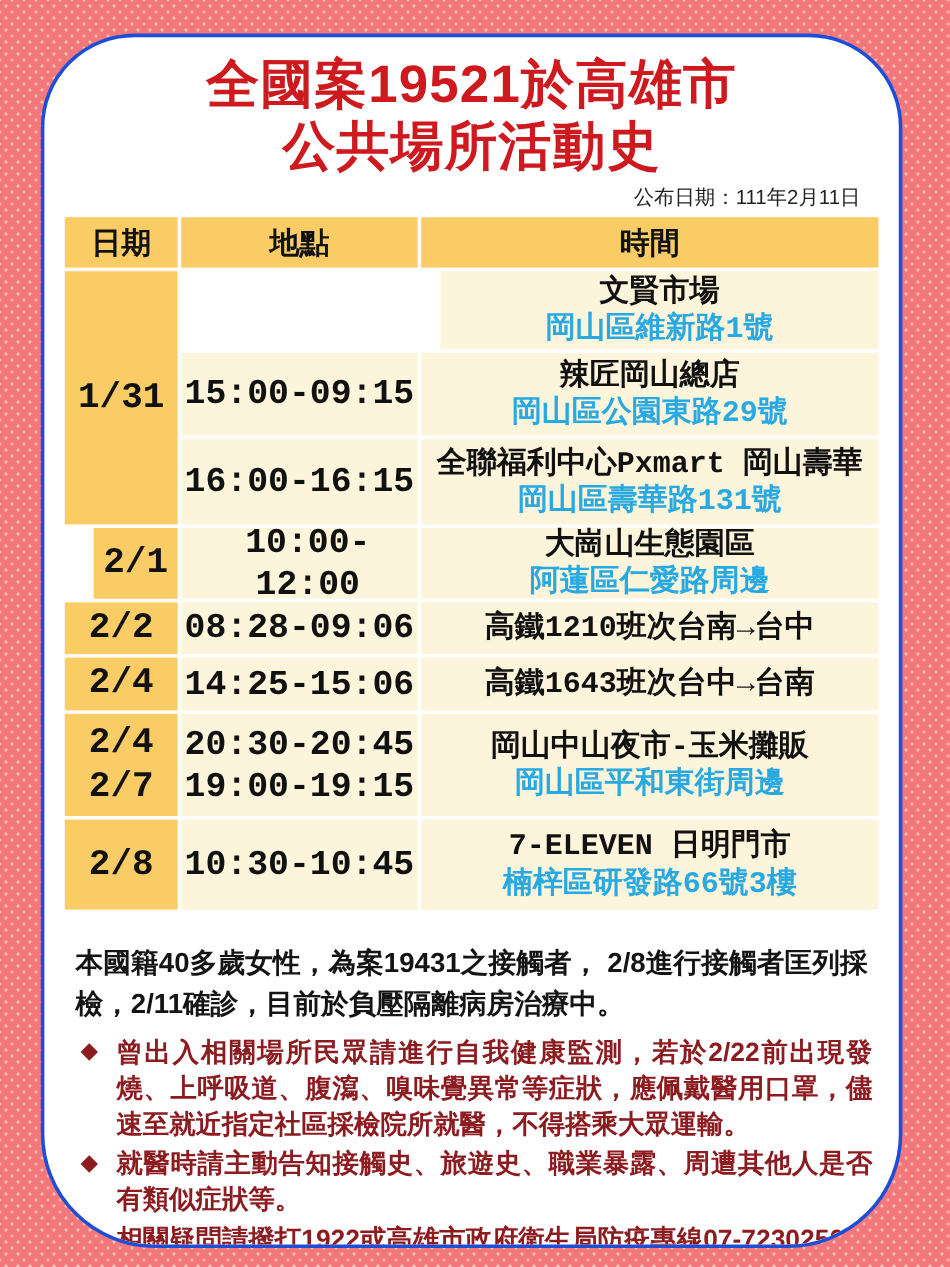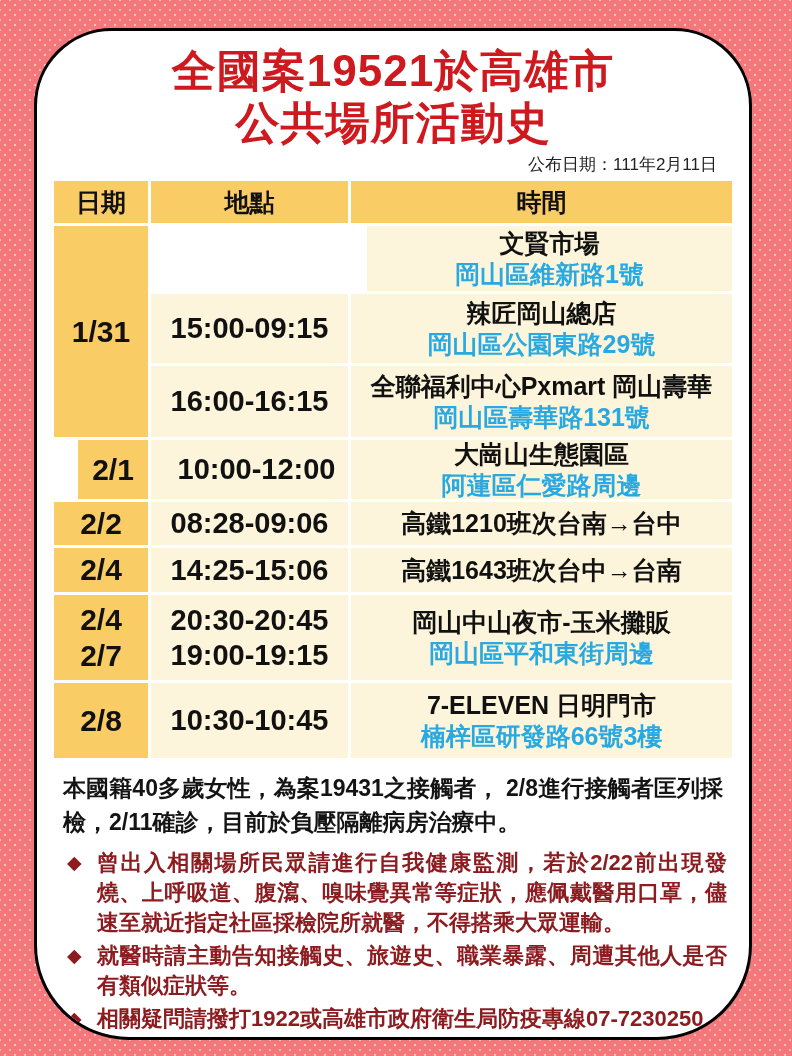--- a/index.html
+++ b/index.html
@@ -8,53 +8,53 @@
     font-family:"Liberation Sans","DejaVu Sans",sans-serif;
     background-color:#F4777C;
     background-image:
       radial-gradient(rgba(255,238,214,.65) 1px, rgba(0,0,0,0) 1.6px),
       radial-gradient(rgba(255,238,214,.5) 1px, rgba(0,0,0,0) 1.6px);
     background-size:10px 10px;
     background-position:0 0,5px 5px;
   }
   .card{
     position:absolute;left:34px;top:28px;width:718px;height:1012px;
-    background:#ffffff;border:3px solid #000000;
+    background:#ffffff;border:3px solid #1d4ed8;
     border-radius:78px 78px 95px 95px;
     box-sizing:border-box;
     padding-top:10px;
     overflow:hidden;
   }
   .title{
     text-align:center;color:#CE1A1F;font-weight:900;
     font-size:44px;line-height:52px;letter-spacing:1px;margin-top:4px;
   }
   .pubdate{
     text-align:right;color:#222;font-size:17px;font-weight:500;
     padding-right:32px;margin-top:4px;margin-bottom:5px;
   }
   .tbl{
     display:grid;
     grid-template-columns:94px 197px 1fr;
     grid-template-rows:42px 65px 69px 71px 59px 43px 44px 85px 75px;
     gap:3px;
-    width:678px;margin:0 auto;
+    width:678px;margin:0 auto;font-family:Liberation Mono, monospace;
   }
   .cell{
     display:flex;flex-direction:column;align-items:center;justify-content:center;
     text-align:center;
   }
   .th{background:#FACC66;font-size:25px;font-weight:700;color:#111;}
   .td-date{background:#FACC66;font-size:30px;font-weight:700;color:#111;line-height:36px;}
   .td-time{background:#FDF5DB;font-size:29px;font-weight:700;color:#111;line-height:35px;}
   .td-place{background:#FDF5DB;}
   .place-name{font-size:25px;font-weight:700;color:#111;line-height:31px;}
   .place-addr{font-size:25px;font-weight:700;color:#29A9E1;line-height:31px;}
   .summary{
-    margin:13px 26px 0 26px;
+    margin:27px 26px 0 26px;
     font-size:23px;line-height:34px;font-weight:600;color:#141414;
     text-align:justify;
   }
   .notices{margin:9px 22px 0 30px;}
   .notice{
     display:flex;align-items:flex-start;
     color:#8C1C20;font-size:22px;line-height:30px;font-weight:700;
     margin-top:3px;text-align:justify;
   }
   .notice .marker{flex:0 0 30px;font-size:19px;line-height:30px;}

